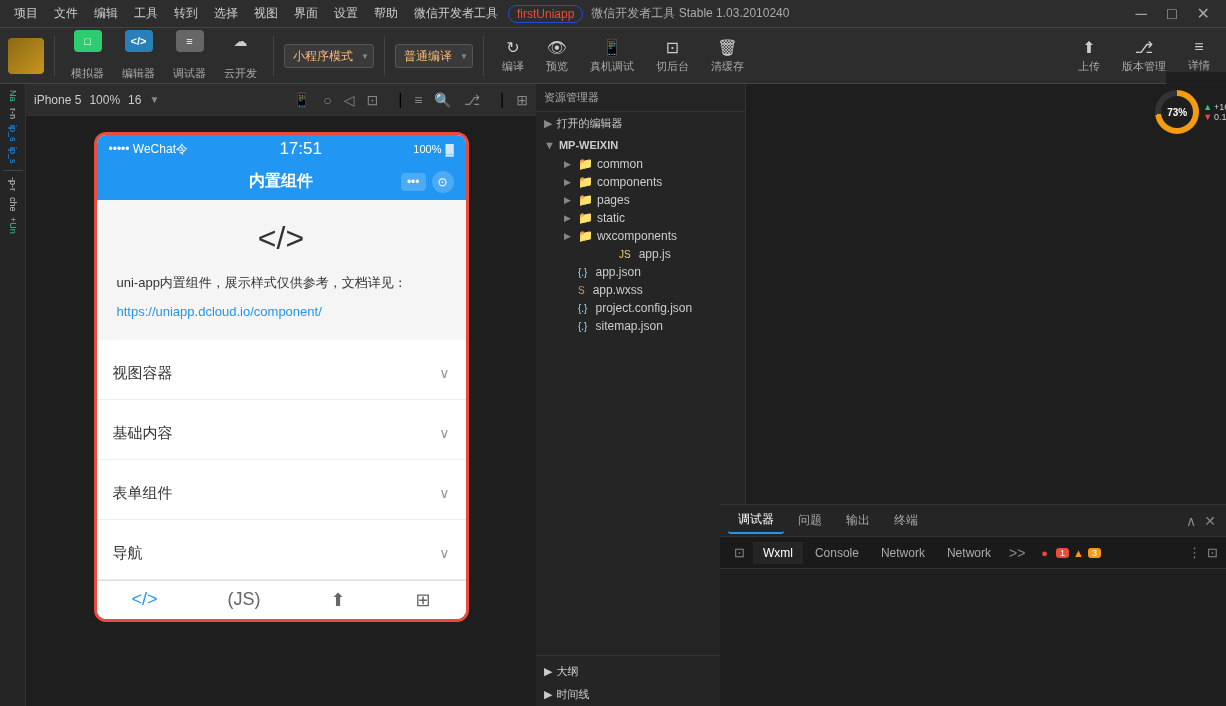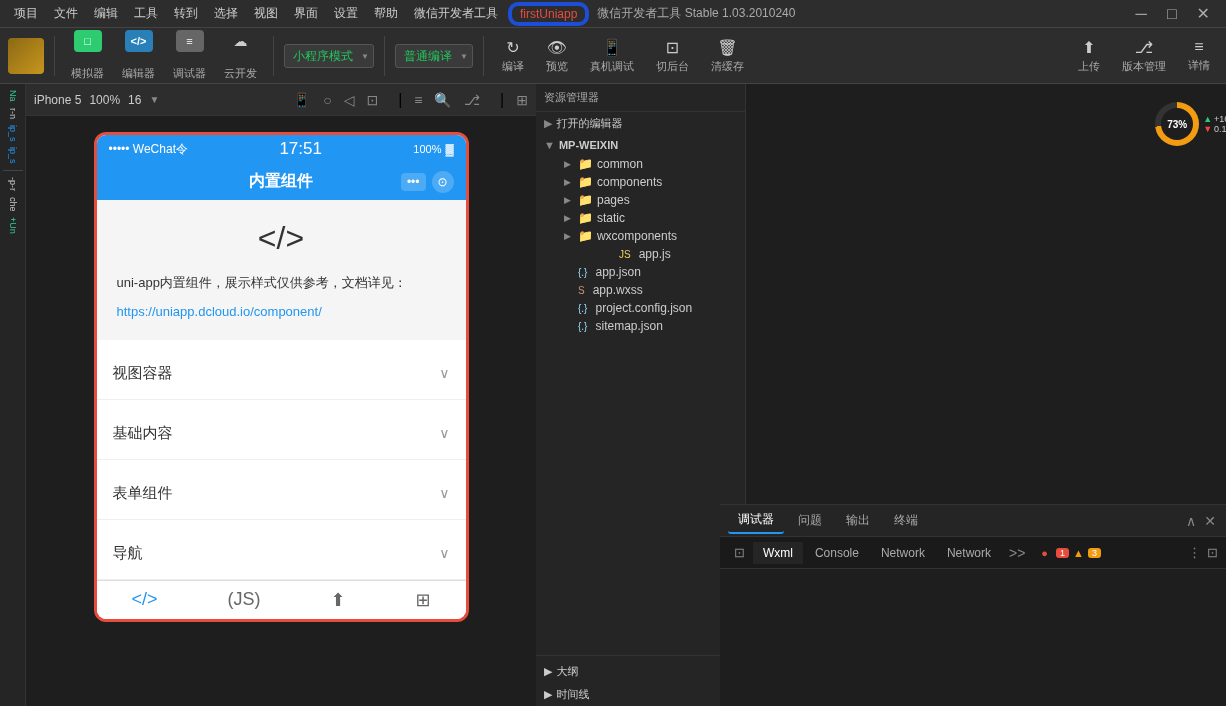--- a/index.html
+++ b/index.html
@@ -16,21 +16,21 @@
       border-bottom: 1px solid #444;
     }
     .menu-item {
       color: #ccc;
       font-size: 12px;
       padding: 2px 6px;
       cursor: pointer;
       white-space: nowrap;
     }
     .menu-tab-active {
-      border: 4px solid #1d4ed8;
+      border: 1px solid #1d4ed8;
       border-radius: 10px;
       padding: 1px 8px;
       color: #e74c3c;
     }
     .menu-title { color: #aaa; font-size: 12px; margin-left: 4px; }
 
     
     .toolbar {
       height: 56px;
       background: #2d2d2d;
@@ -64,21 +64,21 @@
       border-radius: 4px;
     }
     .toolbar-btn-icon.green { background: #2ecc71; color: white; font-weight: bold; font-size: 11px; }
     .toolbar-btn-icon.code { background: #2980b9; color: white; font-size: 11px; font-weight: bold; }
     .toolbar-btn-icon.debug { background: #666; color: white; font-size: 11px; }
     .toolbar-btn-label { color: #aaa; font-size: 11px; margin-top: 14px; }
 
     .toolbar-select {
       background: #3a3a3a;
       border: 1px solid #555;
-      color: #22c55e;
+      color: #fdba74;
       font-size: 12px;
       padding: 4px 20px 4px 8px;
       border-radius: 3px;
       cursor: pointer;
       appearance: none;
       position: relative;
     }
     .select-wrapper {
       position: relative;
       display: inline-block;
@@ -295,21 +295,21 @@
       flex: 1;
       background: #1e1e1e;
       display: flex;
       flex-direction: column;
     }
 
     
     .perf-widget {
       position: absolute;
       right: 0;
-      top: 84px;
+      top: 72px;
       width: 60px;
       height: 80px;
       background: rgba(30,30,30,0.9);
       display: flex;
       flex-direction: column;
       align-items: center;
       justify-content: center;
       gap: 2px;
     }
     .perf-circle {

